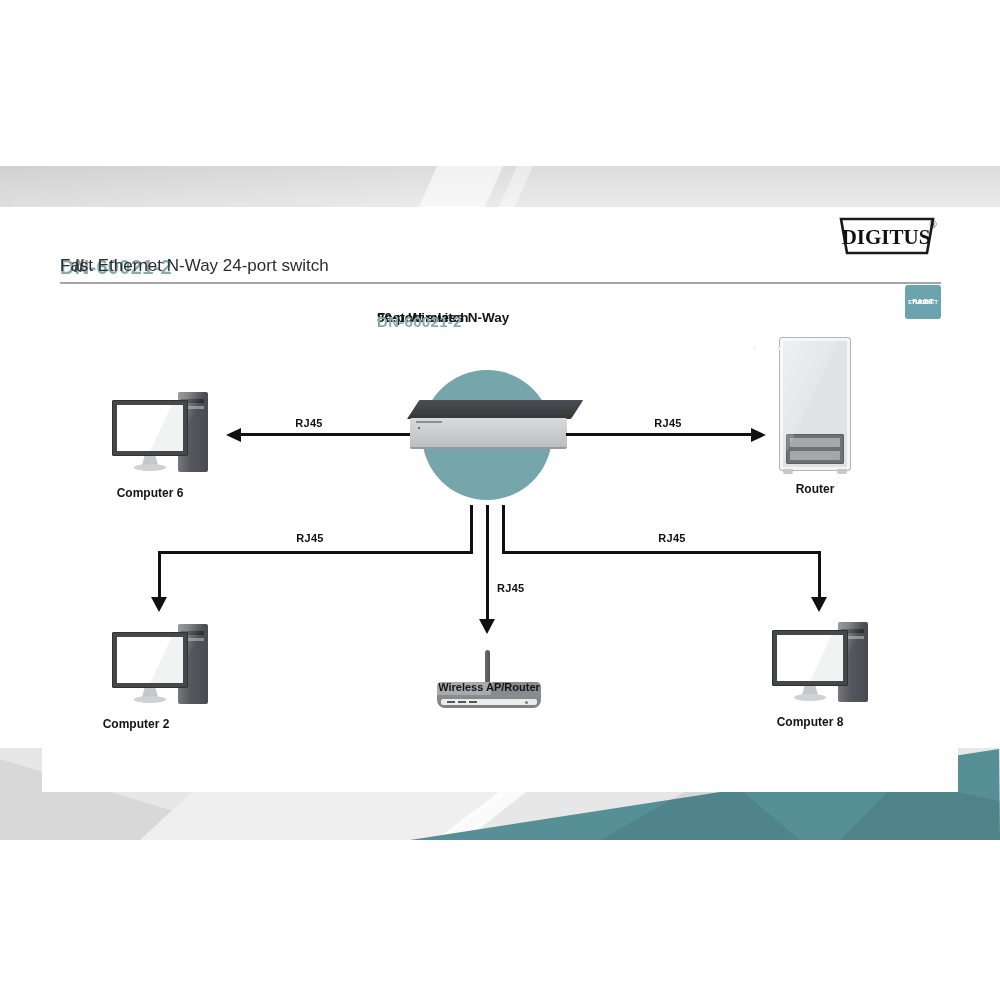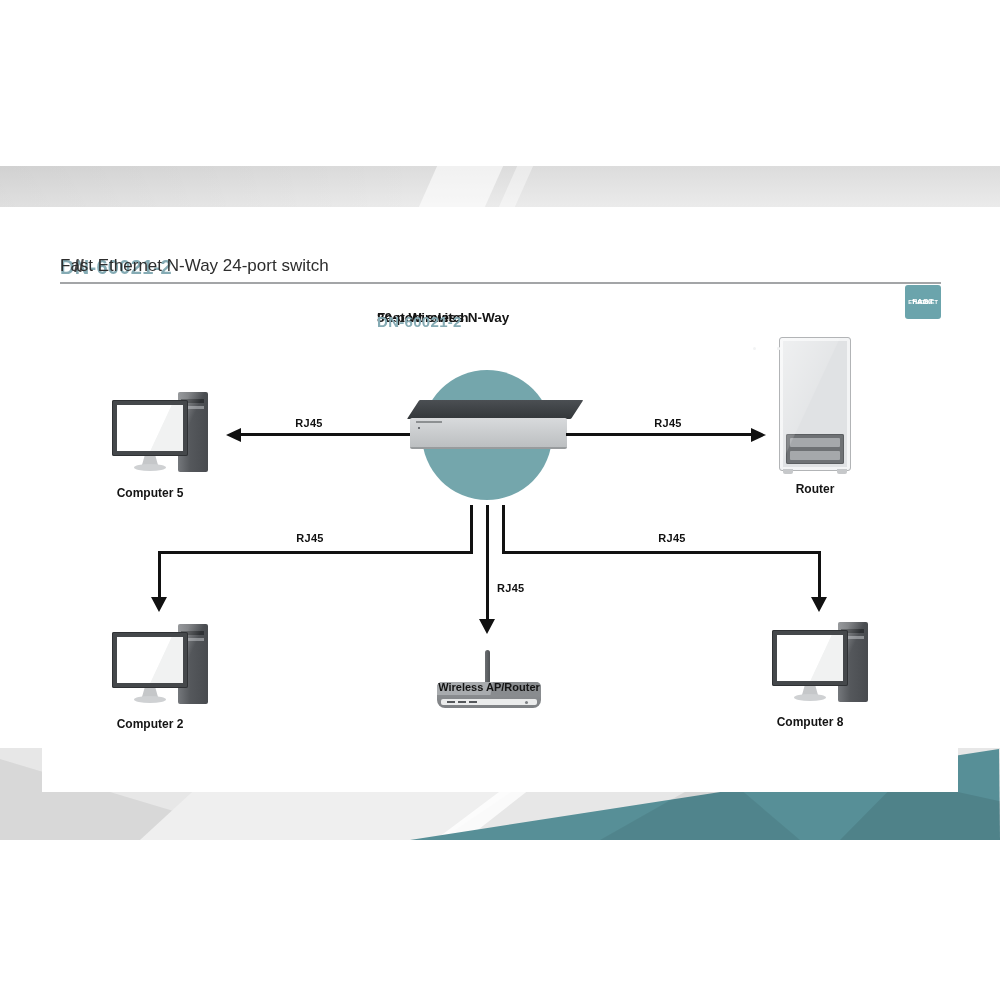--- a/index.html
+++ b/index.html
@@ -126,20 +126,27 @@
     <div class="f1"></div>
     <div class="f2"></div>
     <div class="f3"></div>
     <div class="teal" style="background:var(--wedge);"></div>
     <div class="t2"></div>
     <div class="t3"></div>
   </div>
 
   <div class="card"></div>
 
+  <div class="logo">
+    <svg width="112" height="42" viewBox="0 0 112 42">
+      <polygon points="8,4 100,4 94,38 14,38" fill="#ffffff" stroke="#1a1a1a" stroke-width="2.6"></polygon>
+      <text x="53" y="29" text-anchor="middle" font-family="Liberation Serif, serif" font-weight="bold" font-size="21" fill="#111">DIGITUS</text>
+      <text x="100" y="13" text-anchor="middle" font-family="Liberation Serif, serif" font-size="10" fill="#111">®</text>
+    </svg>
+  </div>
 
   <div class="hdr">
     <span class="model">DN-60021-2</span>
       <span class="sep">//</span>
       <span class="title">Fast Ethernet N-Way 24-port switch</span>
   </div>
   <div class="rule"></div>
 
   <div class="badge">
     <span class="b1">10/100</span>
@@ -259,21 +266,21 @@
       <div class="s1"></div>
       <div class="s2"></div>
       <div class="pwr"></div>
       <div class="sheen"></div>
     </div>
     <div class="monitor"></div>
     <div class="screen"></div>
     <div class="neck"></div>
     <div class="base"></div>
   </div>
-  <div class="dev-label" style="left:98px;top:486px;width:104px;">Computer 5</div>
+  <div class="dev-label" style="left:98px;top:486px;width:104px;">Computer 6</div>
 
   <div class="server">
     <div class="slats">
         <i style="background: rgb(99, 102, 106);"></i>
         <i style="background: rgb(142, 145, 148);"></i>
         <i style="background: rgb(85, 88, 91);"></i>
         <i style="background: rgb(135, 137, 140);">
           <b style="right: 30px;"></b>
         </i>
         <i style="background: rgb(93, 96, 100);"></i>
@@ -301,21 +308,21 @@
       <div class="s1"></div>
       <div class="s2"></div>
       <div class="pwr"></div>
       <div class="sheen"></div>
     </div>
     <div class="monitor"></div>
     <div class="screen"></div>
     <div class="neck"></div>
     <div class="base"></div>
   </div>
-  <div class="dev-label" style="left:98px;top:717px;width:104px;">Computer 2</div>
+  <div class="dev-label" style="left:84px;top:717px;width:104px;">Computer 2</div>
 
   <div class="router">
     <div class="ant"></div>
     <div class="body">
       <div class="topface"></div>
       <div class="strip"></div>
       <div class="d d1"></div>
       <div class="d d2"></div>
       <div class="d d3"></div>
       <div class="dot"></div>

